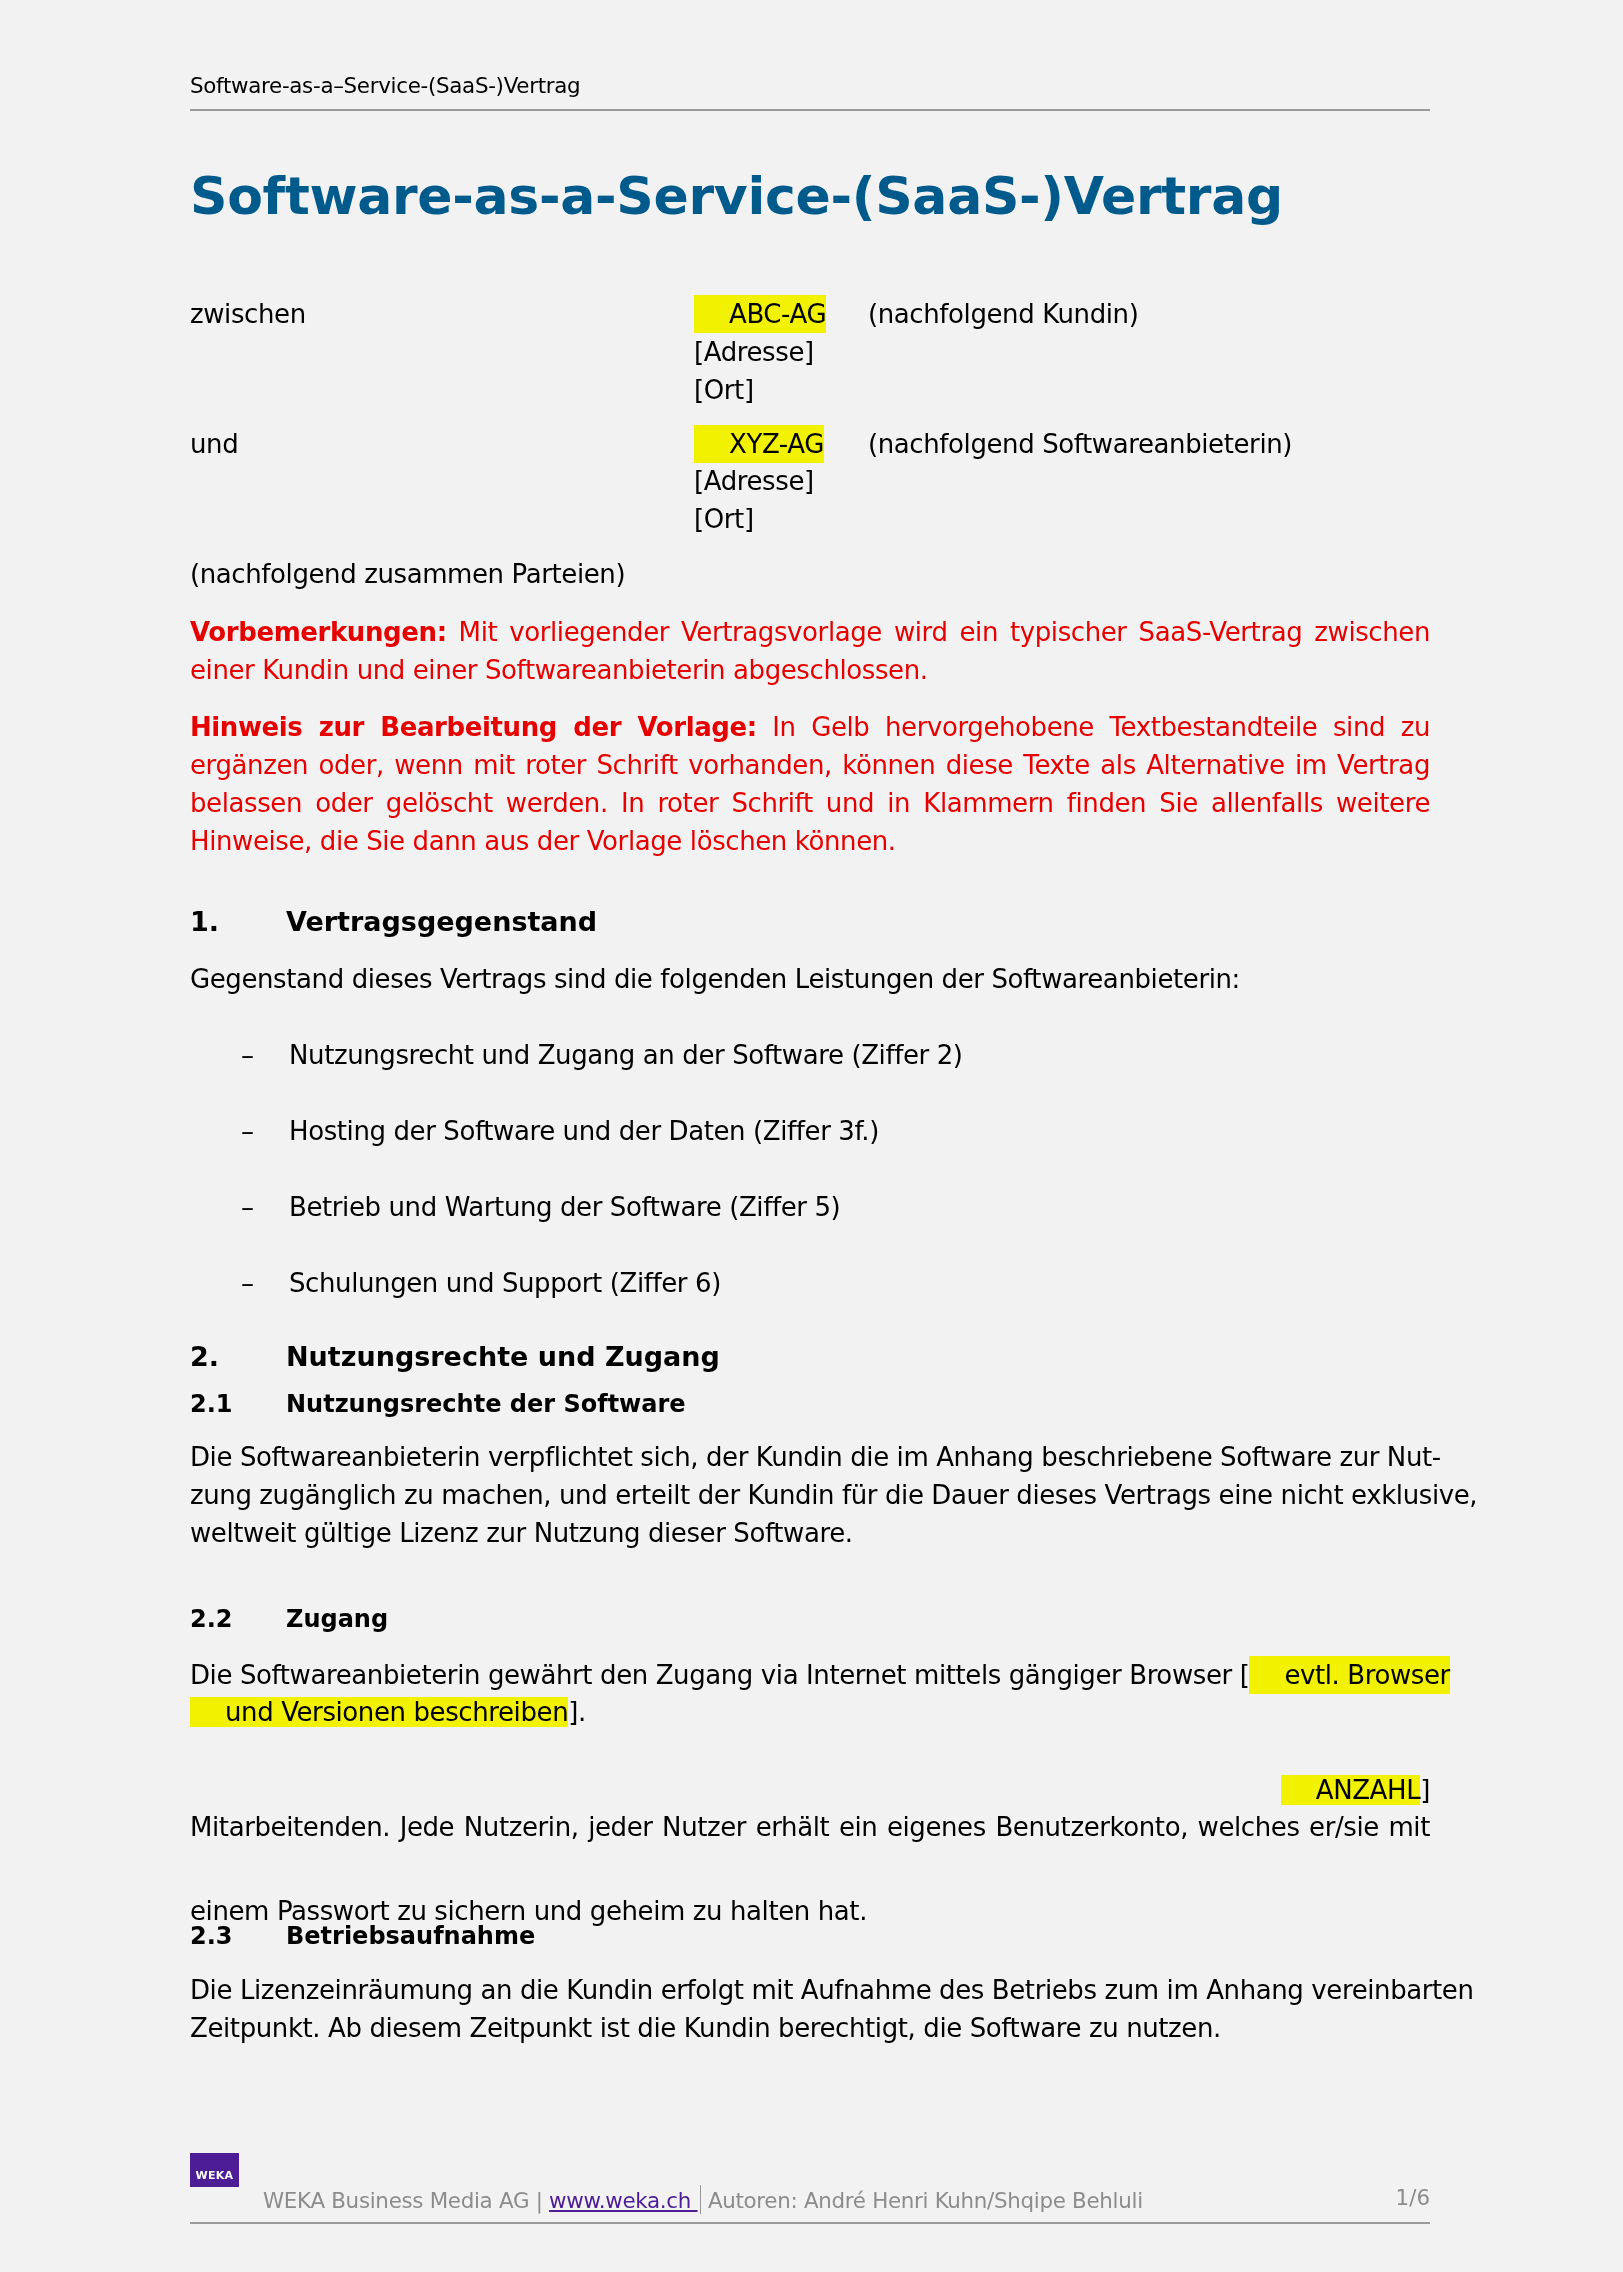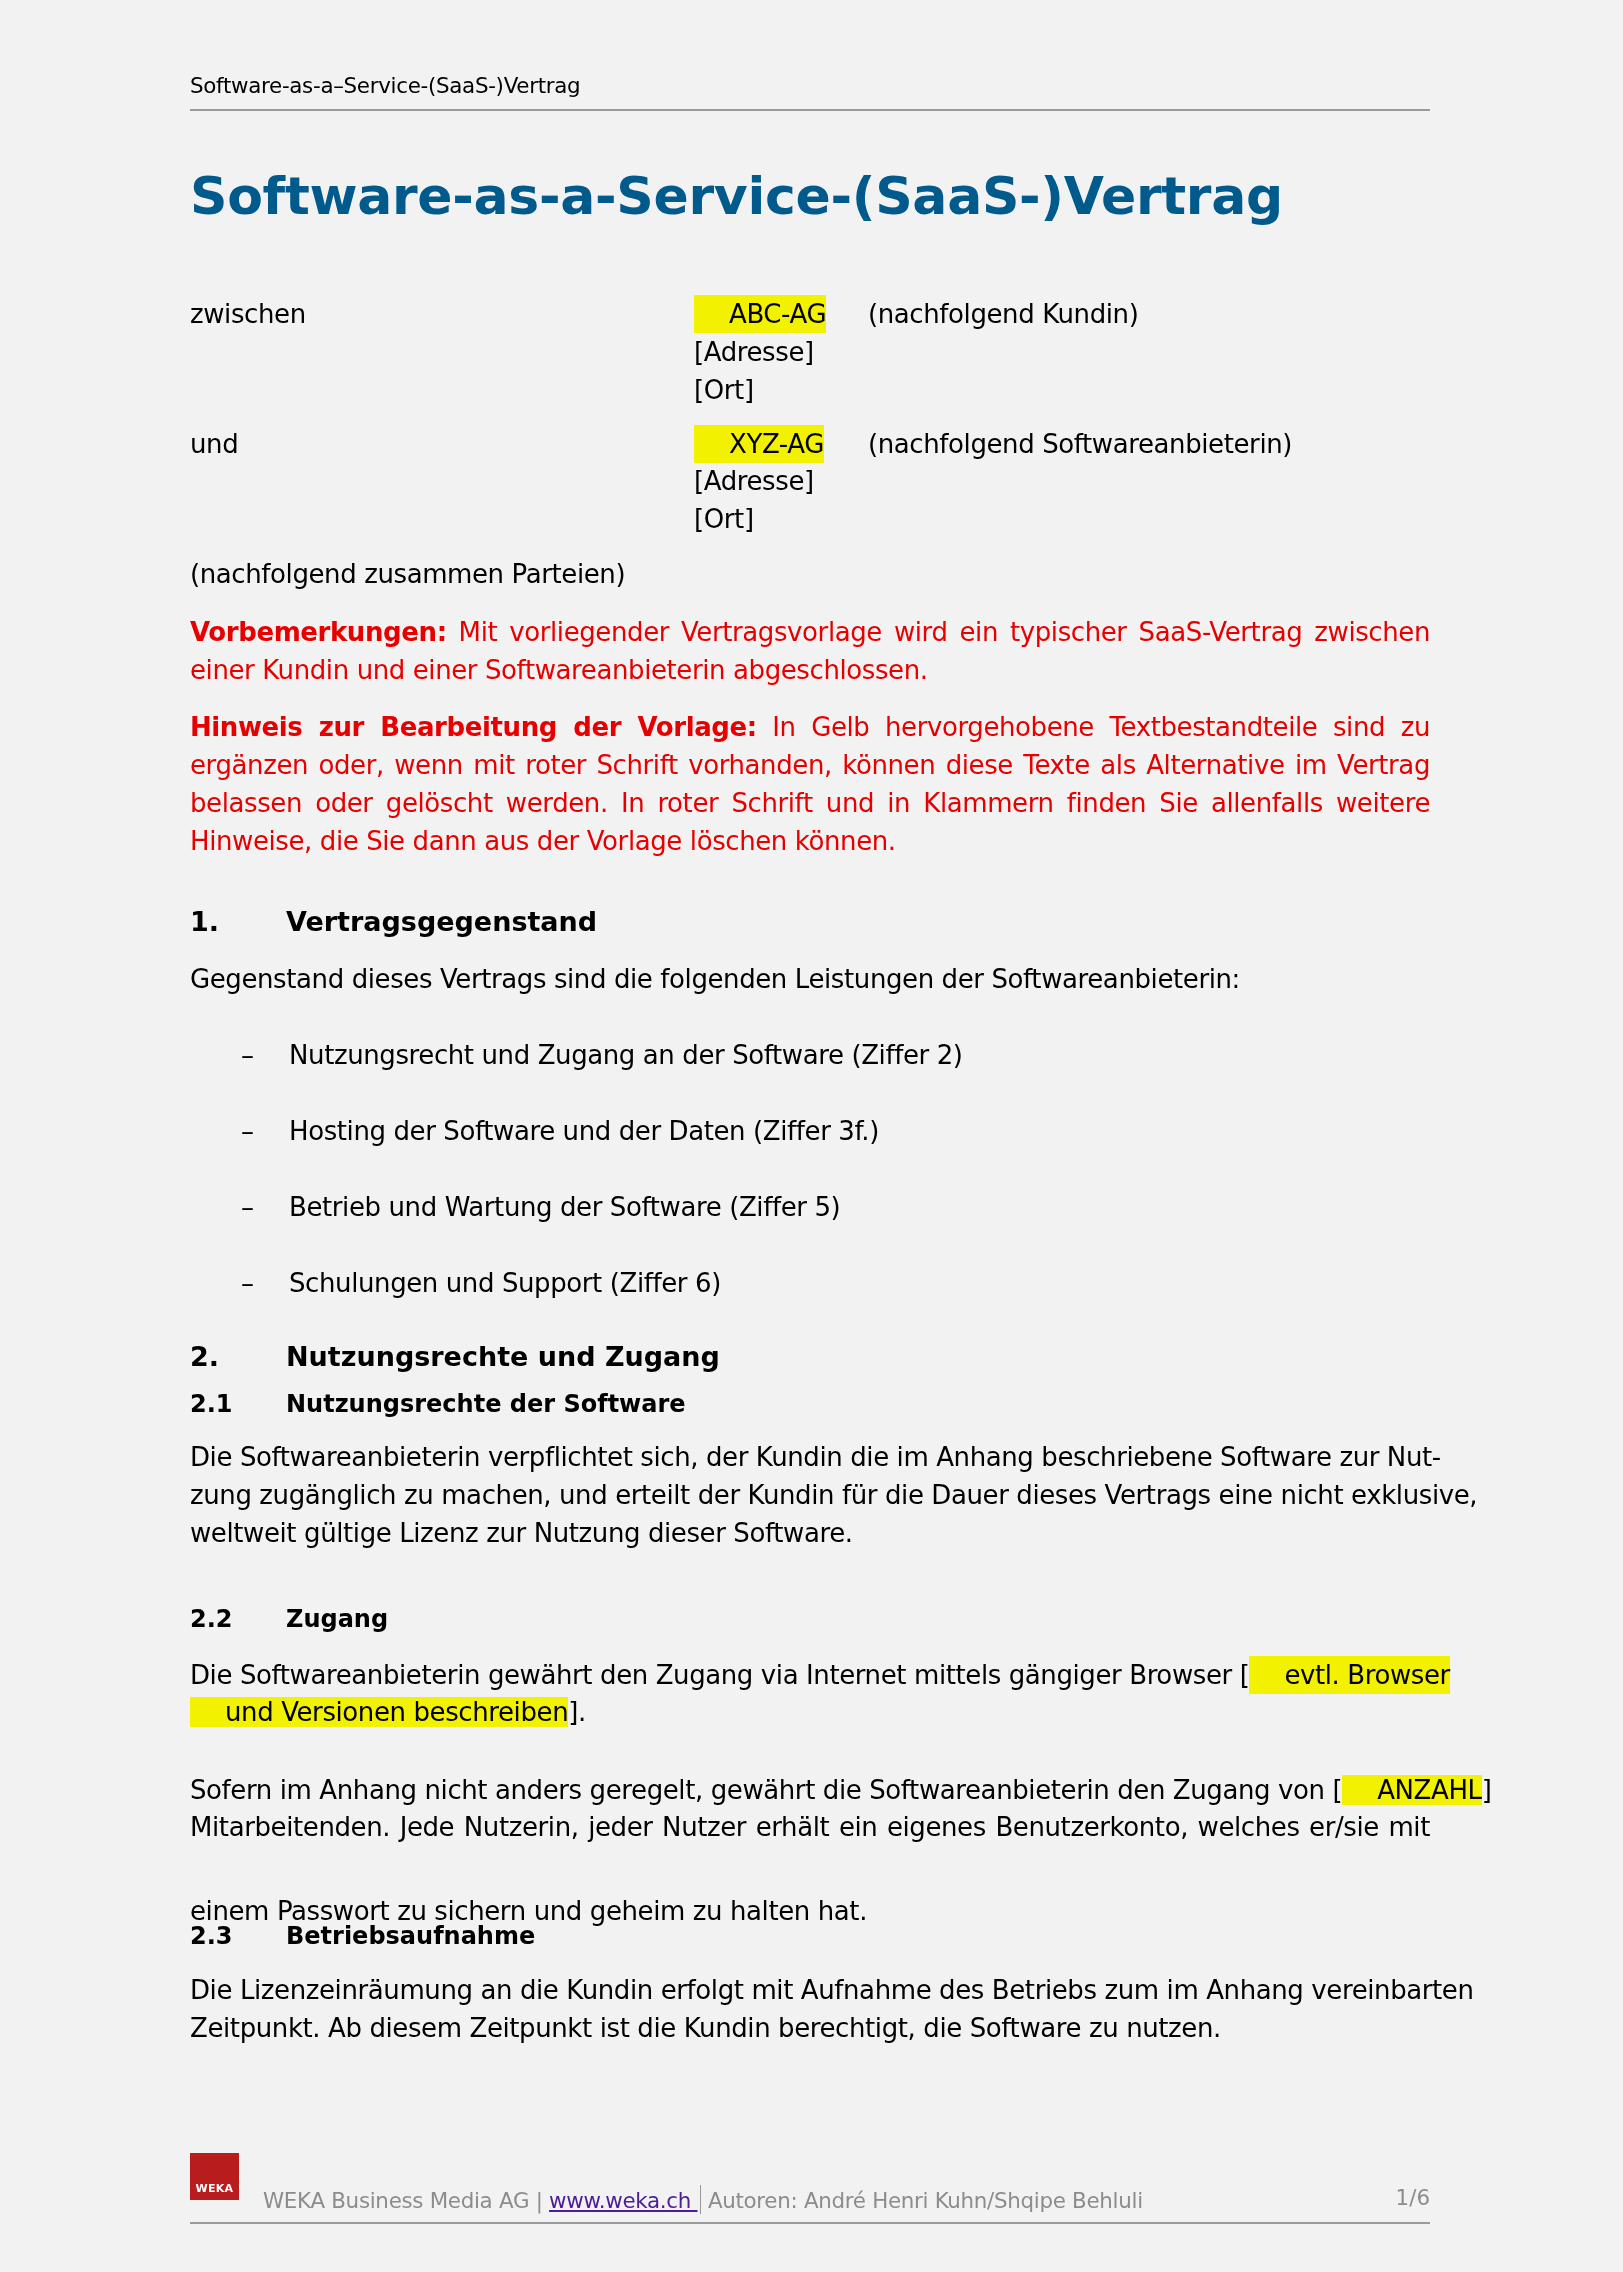--- a/index.html
+++ b/index.html
@@ -28,22 +28,22 @@
   .hl { background: #f2f200; padding-left: 35px; }
   .red { color: #e60000; }
   .para { position: absolute; left: 0; width: 1240px; text-align: justify; }
   .h1 { font-size: 27px; font-weight: bold; }
   .h2 { font-size: 24px; font-weight: bold; }
   .num { display: inline-block; width: 96px; }
   .dash { position: absolute; left: 51px; }
   .item-text { position: absolute; left: 99px; }
   .footer { position: absolute; left: 0; top: 2153px; width: 1240px; height: 52px; }
   .weka-logo {
-    position: absolute; left: 0; top: 0; width: 49px; height: 47px;
-    background: #b91c1c; color: #fff;
+    position: absolute; left: 0; top: 0; width: 49px; height: 34px;
+    background: #4c1d95; color: #fff;
     font-size: 11px; font-weight: bold; letter-spacing: 0.3px;
     display: flex; align-items: flex-end; justify-content: center; padding-bottom: 5.2px; box-sizing: border-box;
   }
   .footer-text {
     position: absolute; left: 73px; top: 32px; font-size: 21.4px; color: #8c8c8c; white-space: nowrap;
     letter-spacing: -0.3px;
   }
   .footer-link { color: #4c1d95; text-decoration: underline; }
   .footer-sep { display: inline-block; width: 1.3px; height: 28.6px; background: #999; vertical-align: -5.2px; margin: 0 6.5px 0 2.6px; }
   .page-num { position: absolute; right: 0; top: 32px; font-size: 21.4px; color: #8c8c8c; }
@@ -125,21 +125,21 @@
   <div class="body-text">
     <div class="abs" style="left:0; top:1656px; width:1240px; display:flex; justify-content:space-between;">
       <span>Die Softwareanbieterin gewährt den Zugang via Internet mittels gängiger Browser [</span>
       <span class="hl">evtl. Browser</span>
     </div>
     <div class="abs" style="left:0; top:1693px;text-align:center;">
       <span class="hl">und Versionen beschreiben</span><span>].</span>
     </div>
 
     <div class="abs" style="left:0; top:1771px; width:1240px; text-align:right; white-space:nowrap;">
-      <span style="float:left">Sofern im Anhang nicht anders geregelt, gewährt die Softwareanbieterin den Zugang von [</span><span class="hl">ANZAHL</span><span>]</span>
+      <span class="hl">ANZAHL</span><span>]</span>
     </div>
     <div class="abs" style="left:0; top:1808px; width:1240px; text-align:justify; text-align-last:justify; white-space:normal;">Mitarbeitenden. Jede Nutzerin, jeder Nutzer erhält ein eigenes Benutzerkonto, welches er/sie mit</div>
     <div class="abs" style="left:0; top:1846px;margin-top:46px;">einem Passwort zu sichern und geheim zu halten hat.</div>
   </div>
 
   <div class="abs h2" style="left:0; top:1922px;">
     <span class="num">2.3</span><span>Betriebsaufnahme</span>
   </div>
   <div class="body-text">
     <div class="abs" style="left:0; top:1971px;">Die Lizenzeinräumung an die Kundin erfolgt mit Aufnahme des Betriebs zum im Anhang vereinbarten</div>

